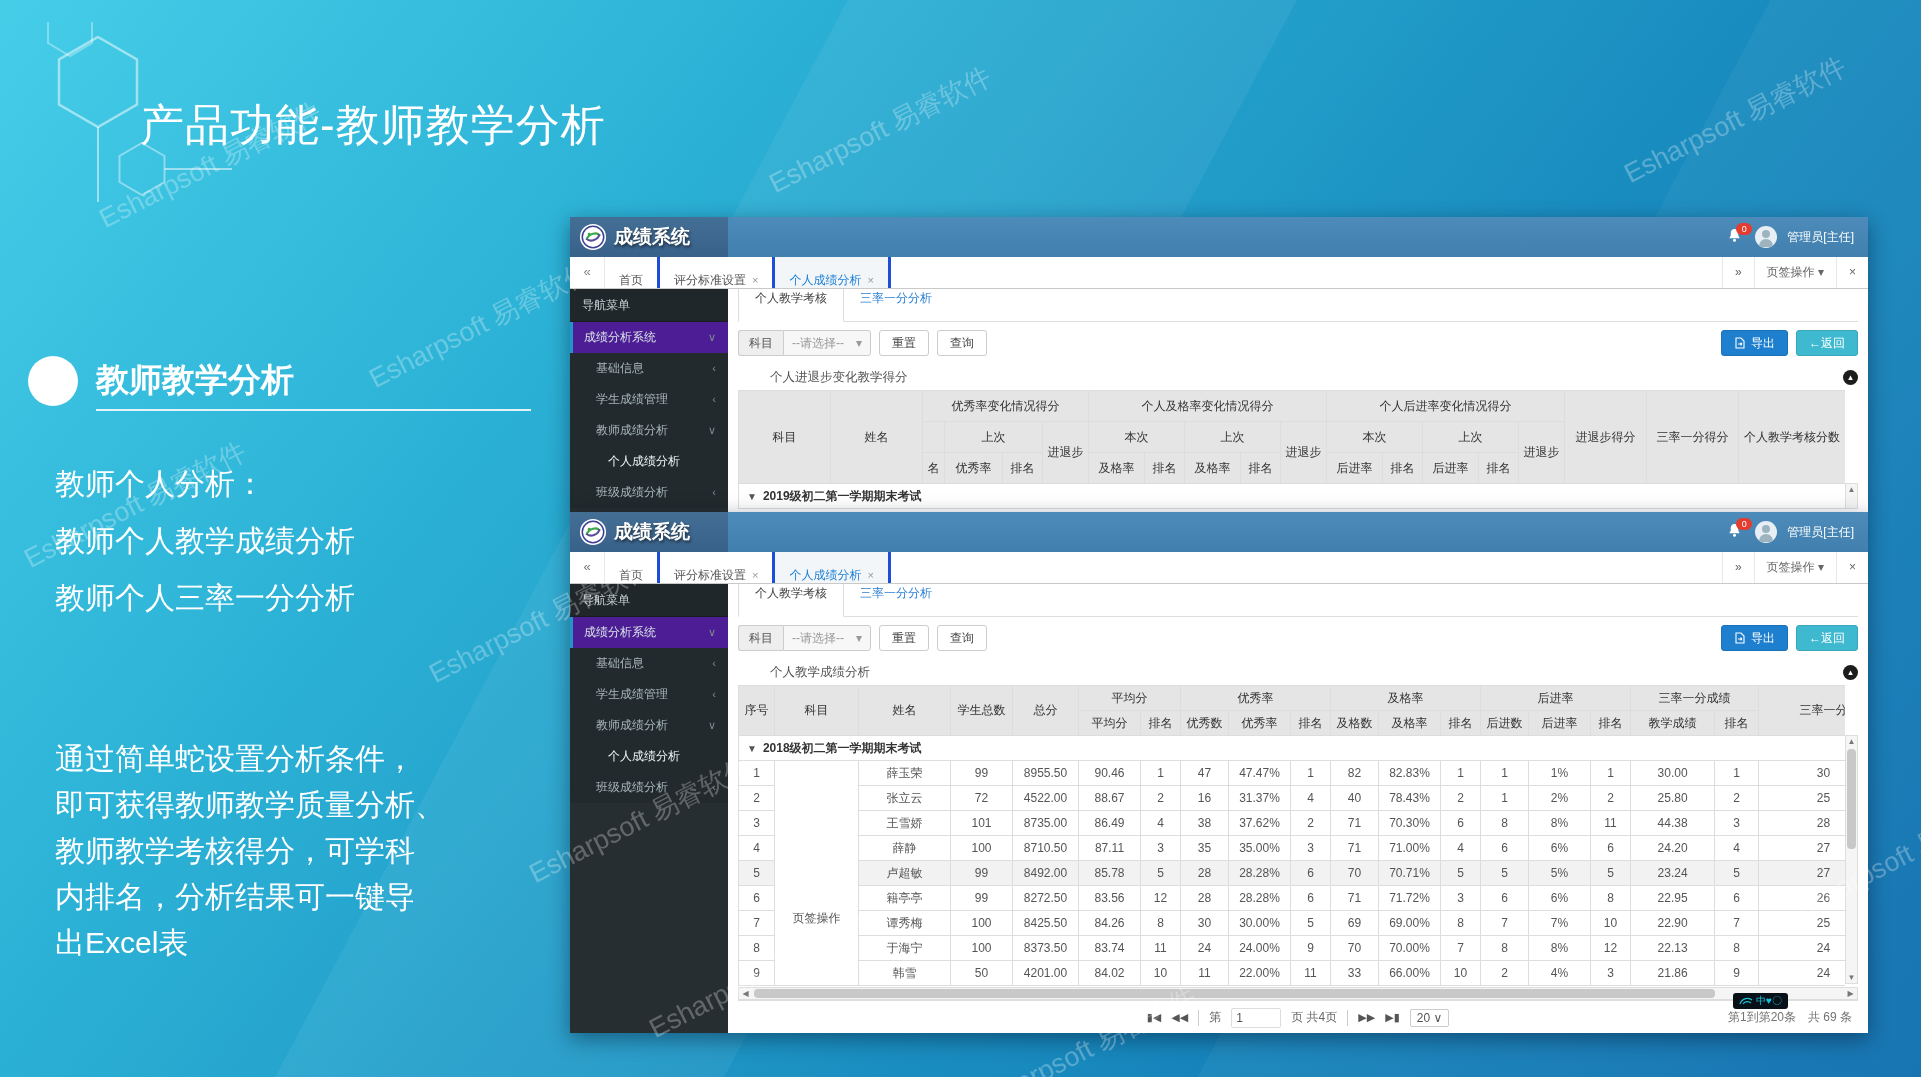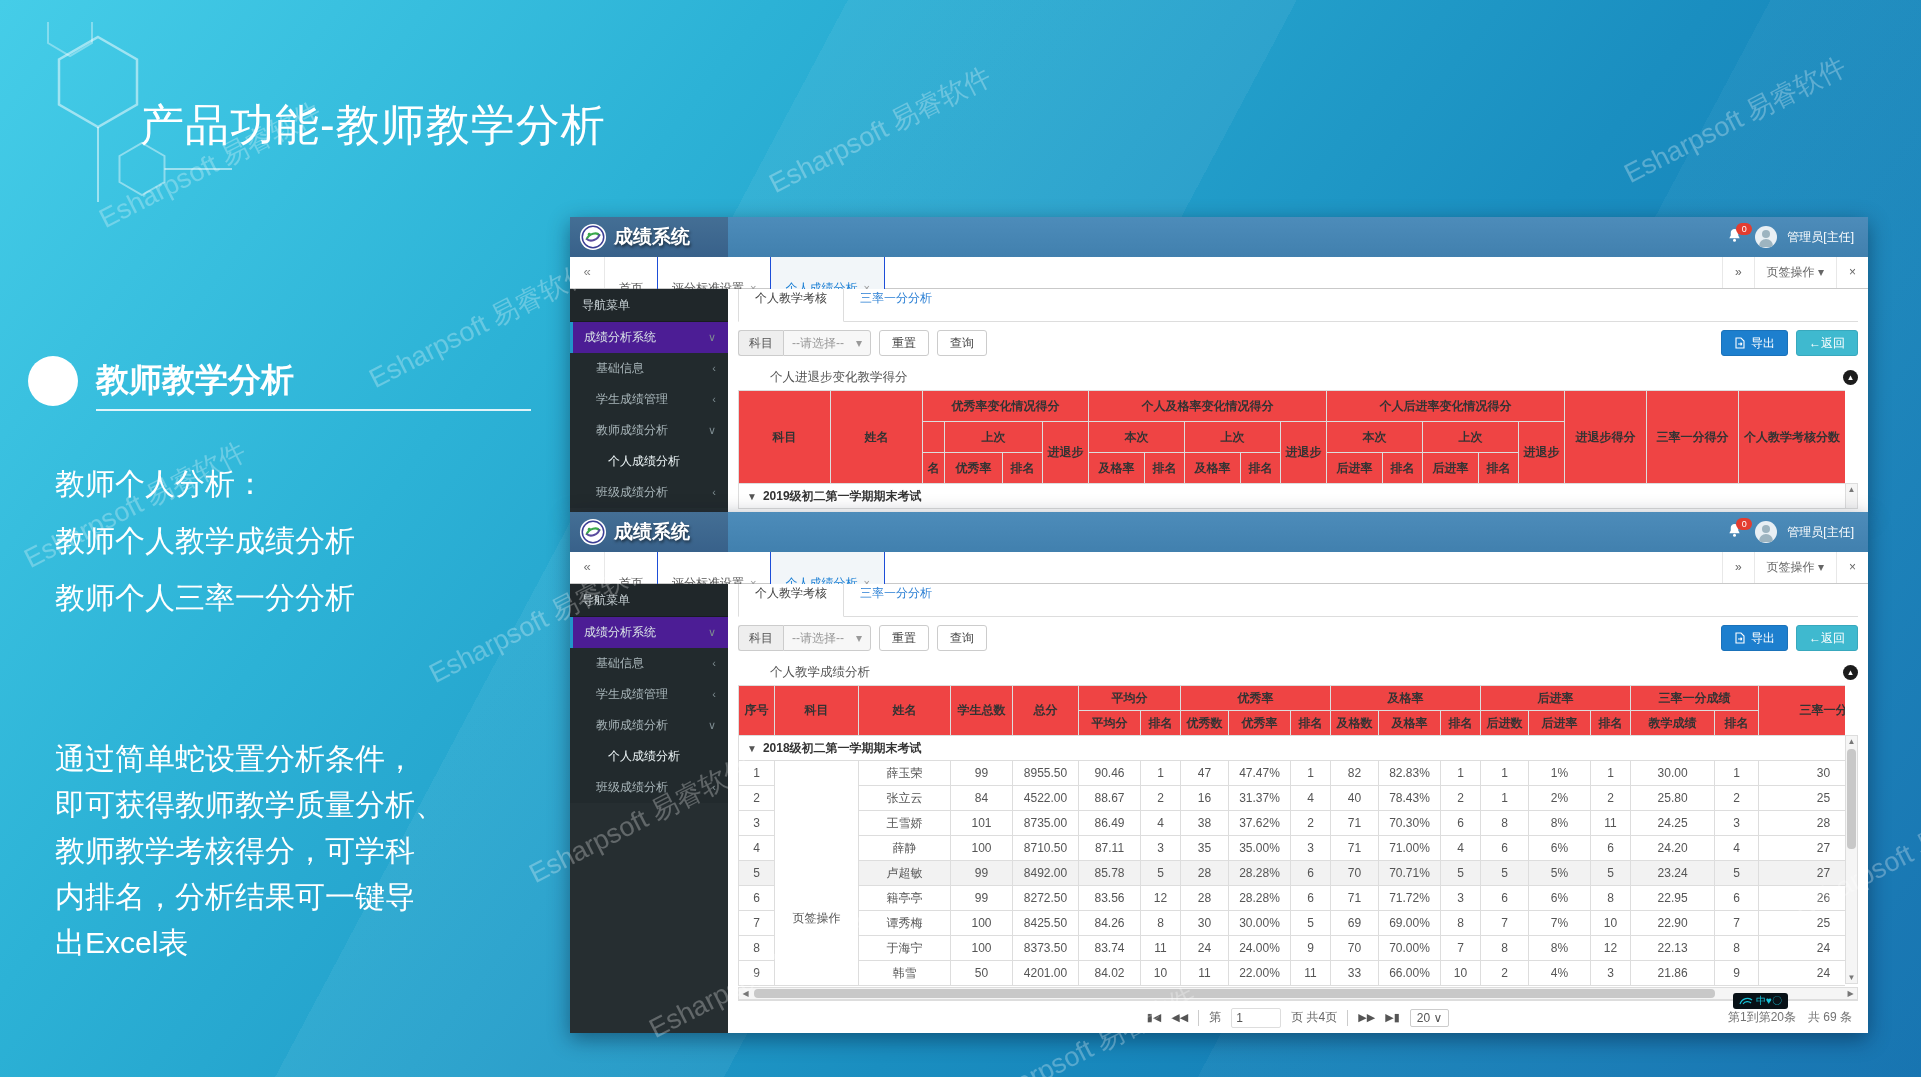--- a/index.html
+++ b/index.html
@@ -29,21 +29,21 @@
   .header-rest{flex:1;background:linear-gradient(#4d8cba,#4180ae);display:flex;align-items:center;justify-content:flex-end;gap:10px;padding-right:14px;}
   .bell-wrap{position:relative;width:18px;height:18px;}
   .badge{position:absolute;top:-5px;right:-7px;min-width:12px;height:12px;border-radius:6px;background:#e43d30;color:#fff;
     font-size:9px;line-height:12px;text-align:center;padding:0 2px;}
   .avatar{width:22px;height:22px;border-radius:50%;background:#e8eff4;position:relative;overflow:hidden;}
   .avatar::before{content:"";position:absolute;left:7px;top:4px;width:8px;height:8px;border-radius:50%;background:#9db4c0;}
   .avatar::after{content:"";position:absolute;left:4px;top:13px;width:14px;height:8px;border-radius:7px 7px 0 0;background:#9db4c0;}
   .user-label{color:#fff;font-size:12px;}
   .win-tabbar{height:32px;background:#fff;border-bottom:1px solid #c9c9c9;display:flex;align-items:stretch;box-sizing:border-box;}
   .tb-ic{width:34px;text-align:center;line-height:30px;color:#777;border-right:1px solid #e8e8e8;font-size:13px;}
-  .tb-tab{padding:16px 14px;line-height:30px;color:#555;border-right:1px solid #1d4ed8;white-space:nowrap;}
+  .tb-tab{padding:8px 14px;line-height:30px;color:#555;border-right:3px solid #1d4ed8;white-space:nowrap;}
   .tb-tab.active{color:#1b7fd4;background:#f2f6f9;}
   .tb-x{color:#999;margin-left:6px;font-size:11px;}
   .tb-spacer{flex:1;}
   .tb-right{padding:0 12px;line-height:30px;color:#666;border-left:1px solid #e8e8e8;white-space:nowrap;}
   .win-body{display:flex;height:calc(100% - 72px);}
   .sidebar{width:158px;background:#262e31;color:#a9b6ba;flex:none;}
   .nav-title{height:32px;line-height:32px;padding-left:12px;background:#20272a;color:#c7d1d4;border-bottom:1px solid #171d1f;}
   .mi{height:31px;line-height:31px;display:flex;justify-content:space-between;padding:0 12px 0 14px;box-sizing:border-box;}
   .mi .arr{color:#7d8b90;font-size:11px;}
   .mi.lvl0{background:#4c1d95;border-left:3px solid #2196c9;color:#d9e4e6;padding-left:11px;}
@@ -62,21 +62,21 @@
   .btn{border:1px solid #ccc;background:#fff;border-radius:3px;padding:0 12px;line-height:24px;color:#444;white-space:nowrap;}
   .spacer{flex:1;}
   .btn-export{background:#1d7fce;border-color:#1a72ba;color:#fff;display:flex;align-items:center;gap:5px;}
   .btn-back{background:#3fb9cf;border-color:#38a8bd;color:#fff;font-family:Liberation Serif, serif;}
   .panel-head{height:26px;display:flex;align-items:center;justify-content:space-between;color:#555;font-size:12.5px;margin-left:32px;}
   .ccirc{width:15px;height:15px;border-radius:50%;background:#1c1c1c;color:#fff;font-size:9px;line-height:15px;text-align:center;}
   .table-zone{display:flex;}
   .tclip{width:1107px;overflow:hidden;flex:none;}
   table.grid{border-collapse:collapse;table-layout:fixed;}
   .grid th,.grid td{border:1px solid #ddd;text-align:center;padding:0;white-space:nowrap;overflow:hidden;font-size:12px;}
-  .grid th{color:#333;font-weight:bold;background:#ef4444;}
+  .grid th{color:#333;font-weight:normal;background:#e5e5e5;}
   #win-top .grid th{height:30px;}
   #win-bottom .grid th{height:24px;}
   .grid td{height:24px;color:#555;}
   .grid tr.sel td{background:#f2f2f2;}
   td.grp{text-align:left;font-weight:bold;color:#333;padding-left:8px;}
   td.grp .tri{font-size:10px;color:#555;margin-right:6px;}
   td.subject-cell{vertical-align:bottom;padding-bottom:58px;}
   .vscroll{width:13px;background:#f5f5f5;border:1px solid #ddd;box-sizing:border-box;display:flex;flex-direction:column;align-items:center;}
   .vs-arr{font-size:8px;color:#777;line-height:11px;}
   .vs-thumb{width:9px;height:100px;background:#c8c8c8;border-radius:4px;margin-top:2px;}
@@ -440,21 +440,21 @@
                     <td>1</td>
                     <td>1%</td>
                     <td>1</td>
                     <td>30.00</td>
                     <td>1</td>
                     <td>30</td>
                   </tr>
                   <tr>
                     <td>2</td>
                     <td>张立云</td>
-                    <td>84</td>
+                    <td>72</td>
                     <td>4522.00</td>
                     <td>88.67</td>
                     <td>2</td>
                     <td>16</td>
                     <td>31.37%</td>
                     <td>4</td>
                     <td>40</td>
                     <td>78.43%</td>
                     <td>2</td>
                     <td>1</td>
@@ -473,21 +473,21 @@
                     <td>4</td>
                     <td>38</td>
                     <td>37.62%</td>
                     <td>2</td>
                     <td>71</td>
                     <td>70.30%</td>
                     <td>6</td>
                     <td>8</td>
                     <td>8%</td>
                     <td>11</td>
-                    <td>24.25</td>
+                    <td>44.38</td>
                     <td>3</td>
                     <td>28</td>
                   </tr>
                   <tr>
                     <td>4</td>
                     <td>薛静</td>
                     <td>100</td>
                     <td>8710.50</td>
                     <td>87.11</td>
                     <td>3</td>

